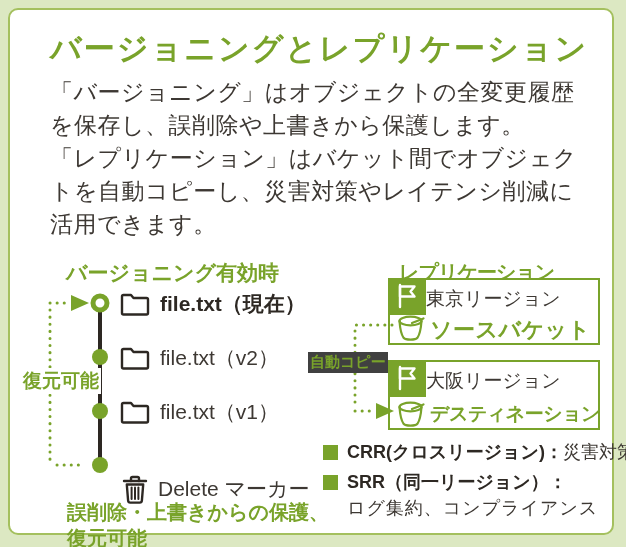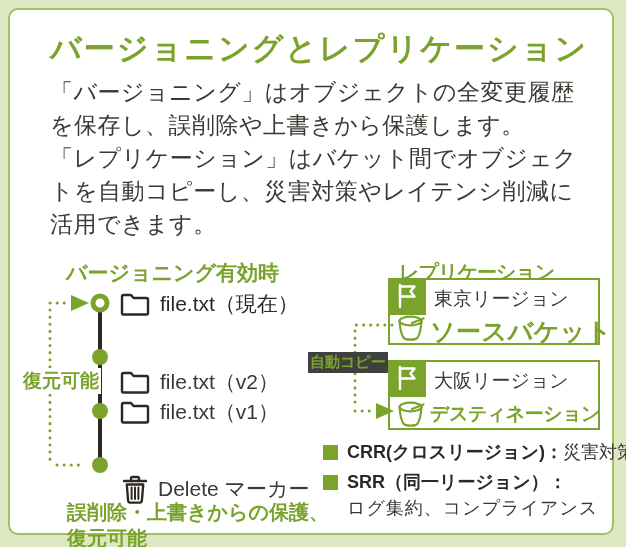--- a/index.html
+++ b/index.html
@@ -31,43 +31,43 @@
   .dots{stroke:var(--green,#79a32a);stroke-width:3;stroke-linecap:round;stroke-dasharray:0.1 7;fill:none;}
   .inkline{stroke:var(--ink,#2d2823);stroke-width:4;}
   .garrow{fill:var(--green,#79a32a);}
   .ring{fill:#fff;stroke:var(--green,#79a32a);stroke-width:5;}
   .gdot{fill:var(--green,#79a32a);}
   .stroke-ink{stroke:var(--ink,#2d2823);fill:none;stroke-linejoin:round;stroke-linecap:round;}
   .stroke-green{stroke:var(--green,#79a32a);fill:none;stroke-linejoin:round;stroke-linecap:round;}
   .stroke-white{stroke:#fff;fill:none;stroke-linejoin:round;stroke-linecap:round;}
   .vrow{display:flex;align-items:center;gap:10px;left:110px;height:32px;z-index:2;}
   .vrow .lbl{font-size:21px;color:var(--dark,#3d3833);white-space:nowrap;}
-  .vrow .lbl.cur{font-weight:normal;color:var(--ink,#2d2823);}
+  .vrow .lbl.cur{font-weight:bold;color:var(--ink,#2d2823);}
   .restore-lbl{
     left:11px;top:358px;z-index:4;background:#fff;padding:0 2px;
     font-size:19px;font-weight:bold;color:var(--green,#79a32a);white-space:nowrap;
   }
   .vers-caption{
     left:45px;top:477px;margin:12px;font-size:20px;line-height:26px;font-weight:bold;
     color:var(--green,#79a32a);white-space:pre-line;z-index:2;
   }
   .rbox{
     background:#fff;border:2px solid var(--green,#79a32a);box-sizing:border-box;
     left:378px;width:212px;z-index:2;
   }
   .rbox .flag-sq{position:absolute;left:-2px;top:-2px;width:38px;height:37px;background:var(--green,#79a32a);}
   .rbox .flag-sq svg{position:absolute;left:5px;top:4px;}
-  .rbox .region{position:absolute;left:44px;top:6px;font-size:19px;color:var(--dark,#3d3833);white-space:nowrap;}
+  .rbox .region{position:absolute;left:36px;top:6px;font-size:19px;color:var(--dark,#3d3833);white-space:nowrap;}
   .rbox .bucket-ic{position:absolute;left:7px;}
   .rbox .bucket-lbl{position:absolute;left:40px;font-weight:bold;color:var(--green,#79a32a);white-space:nowrap;}
   .box-src{top:268px;height:67px;}
   .box-dst{top:350px;height:70px;}
   .box-src .bucket-ic{top:34px;}
   .box-dst .bucket-ic{top:38px;}
-  .box-src .bucket-lbl{top:35px;font-size:25px;letter-spacing:0.5px;}
+  .box-src .bucket-lbl{top:35px;font-size:22px;letter-spacing:0.5px;}
   .box-dst .bucket-lbl{top:39px;font-size:19px;letter-spacing:-0.5px;}
   .copy-lbl{
     left:298px;top:342px;z-index:4;background:#404040;padding:1px 2px;
     font-size:15px;font-weight:bold;color:var(--green,#79a32a);white-space:nowrap;
   }
   .types{left:313px;top:431px;width:300px;z-index:2;}
   .types h3{margin:0 0 7px 0;font-size:18px;font-weight:bold;color:var(--green,#79a32a);letter-spacing:-0.5px;white-space:nowrap;}
   .trow{display:flex;align-items:flex-start;gap:9px;margin-bottom:8px;}
   .tsq{flex:0 0 15px;width:15px;height:15px;margin-top:4px;background:var(--green,#79a32a);}
   .trow .txt{font-size:18px;color:var(--dark,#3d3833);line-height:22px;white-space:nowrap;}
@@ -90,21 +90,21 @@
 
     <h2 class="abs sec-head vers-head">バージョニング有効時</h2>
     <h2 class="abs sec-head repl-head">レプリケーション</h2>
 
     <div class="abs vrow" style="top:278px;">
       <svg width="30" height="24" viewBox="0 0 30 24">
         <path class="stroke-ink" stroke-width="2.4" d="M2,21 V4.5 Q2,3 3.5,3 H11 L13.5,6 H26.5 Q28,6 28,7.5 V21 Q28,22.5 26.5,22.5 H3.5 Q2,22.5 2,21 Z"></path>
       </svg>
       <span class="lbl cur">file.txt（現在）</span>
     </div>
-    <div class="abs vrow" style="top:332px;margin-top:24px;">
+    <div class="abs vrow" style="top:332px;">
       <svg width="30" height="24" viewBox="0 0 30 24">
         <path class="stroke-ink" stroke-width="2.4" d="M2,21 V4.5 Q2,3 3.5,3 H11 L13.5,6 H26.5 Q28,6 28,7.5 V21 Q28,22.5 26.5,22.5 H3.5 Q2,22.5 2,21 Z"></path>
       </svg>
       <span class="lbl">file.txt（v2）</span>
     </div>
     <div class="abs vrow" style="top:386px;">
       <svg width="30" height="24" viewBox="0 0 30 24">
         <path class="stroke-ink" stroke-width="2.4" d="M2,21 V4.5 Q2,3 3.5,3 H11 L13.5,6 H26.5 Q28,6 28,7.5 V21 Q28,22.5 26.5,22.5 H3.5 Q2,22.5 2,21 Z"></path>
       </svg>
       <span class="lbl">file.txt（v1）</span>

